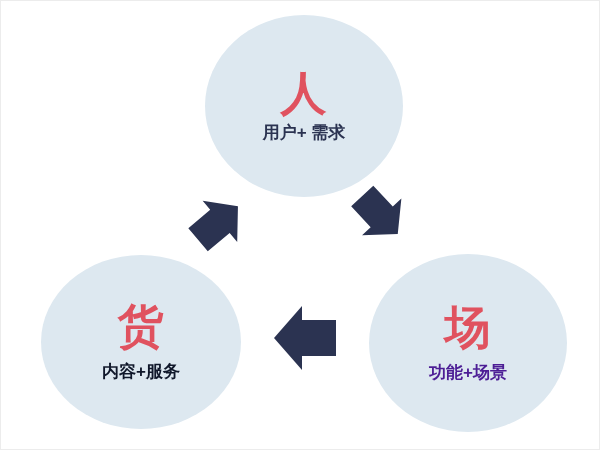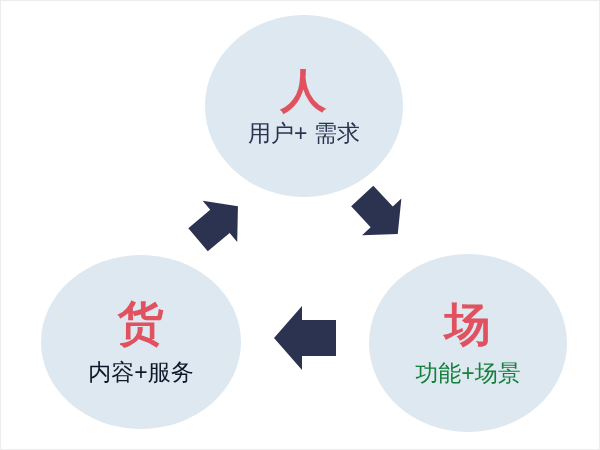--- a/index.html
+++ b/index.html
@@ -19,22 +19,22 @@
     align-items: center;
     justify-content: center;
   }
   .circle .title {
     font-size: 46px;
     font-weight: bold;
     line-height: 1.05;
     letter-spacing: 1px;
   }
   .circle .subtitle {
-    font-size: 23px;
-    font-weight: normal;
+    font-size: 17px;
+    font-weight: bold;
     line-height: 1.15;
     white-space: pre;
   }
   .circle-person { left: 204px; top: 14px;  width: 198px; height: 182px; }
   .circle-goods  { left: 40px;  top: 254px; width: 200px; height: 174px; }
   .circle-scene  { left: 368px; top: 253px; width: 198px; height: 178px; }
   .circle-person .title { margin-bottom: 6px; }
   .circle-goods .title, .circle-scene .title { margin-bottom: 12px; }
   svg.arrows { position: absolute; left: 0; top: 0; }
 </style>
@@ -55,16 +55,16 @@
     <div class="subtitle" style="color: rgb(43, 51, 81);">用户+ 需求</div>
   </div>
 
   <div class="circle circle-goods" style="background: rgb(221, 232, 240);">
     <div class="title" style="color: rgb(224, 82, 95);">货</div>
     <div class="subtitle" style="color: #0f172a;">内容+服务</div>
   </div>
 
   <div class="circle circle-scene" style="background: rgb(221, 232, 240);">
     <div class="title" style="color: rgb(224, 82, 95);">场</div>
-    <div class="subtitle" style="color: #15803d; text-align: right;">功能+场景</div>
+    <div class="subtitle" style="color: #4c1d95; text-align: right;">功能+场景</div>
   </div>
 
 </div>
 
 </body></html>

